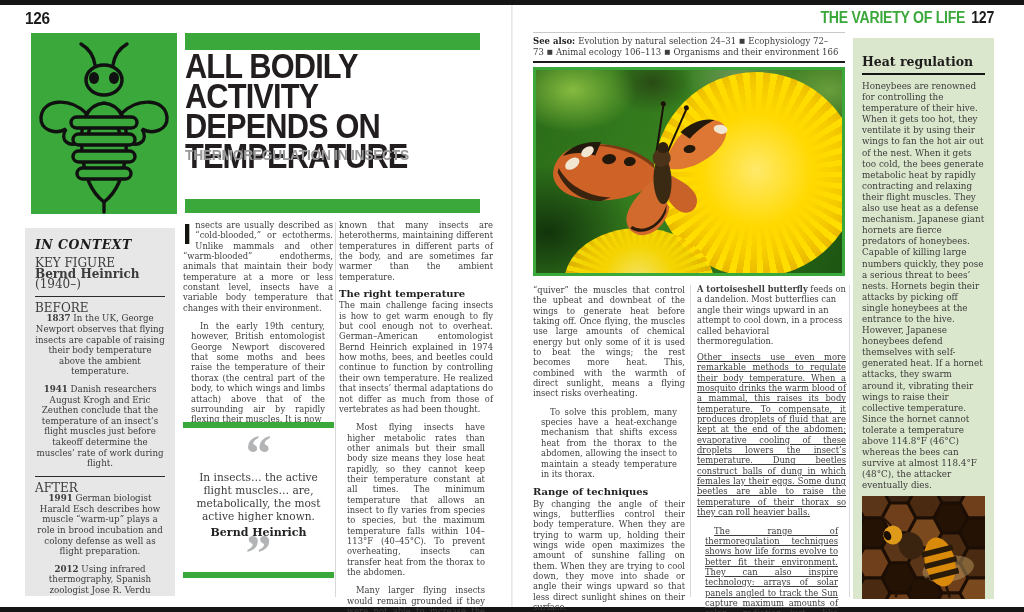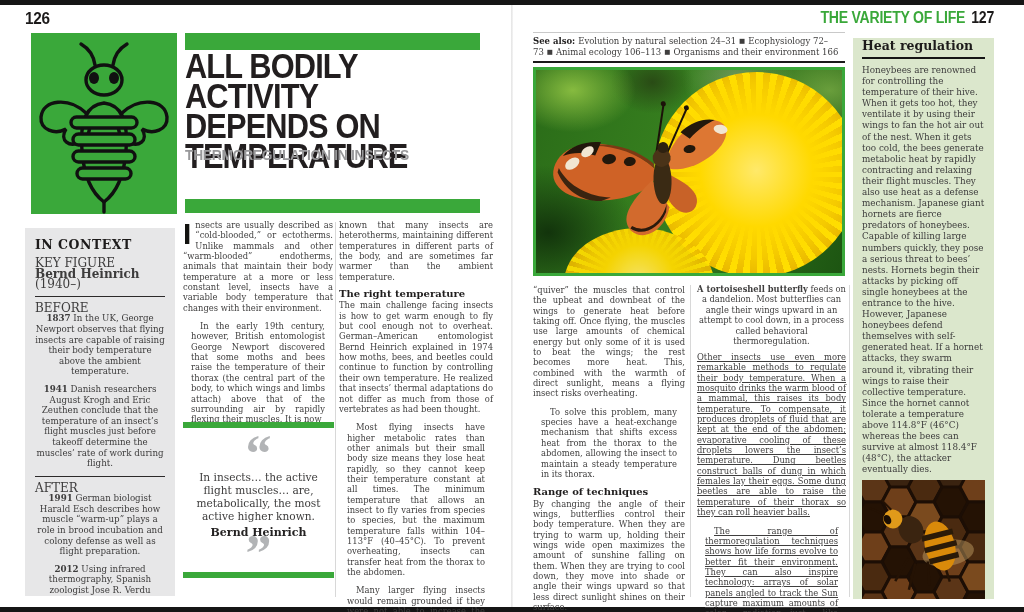--- a/index.html
+++ b/index.html
@@ -12,21 +12,21 @@
   
   .pagenum-left{left:25px;top:9px;font-size:17px;color:#1c1a1a;transform:scaleX(.9);transform-origin:0 0;}
   .bee-box{left:31px;top:33px;width:146px;height:181px;}
   .title-bar-top{left:185px;top:33px;width:295px;height:17px;}
   .title-bar-bottom{left:185px;top:199px;width:295px;height:14px;}
   .main-title{left:185px;top:51px;width:340px;font-size:35px;line-height:30px;color:#221e1f;
               transform:scaleX(.88);transform-origin:0 0;letter-spacing:-1px;}
   .subtitle{left:185px;top:146px;width:330px;font-size:15px;color:#98989a;transform:scaleX(.92);transform-origin:0 0;}
   .context-box{left:25px;top:228px;width:150px;height:368px;background:#e7e7e8;box-sizing:border-box;
                padding:9px 10px;overflow:hidden;}
-  .context-box h3{margin:0 0 6px 0;font-size:12.5px;letter-spacing:.5px;color:#1d1b1b;}
+  .context-box h3{margin:0 0 6px 0;font-size:12.5px;letter-spacing:.5px;color:#1d1b1b;font-style:italic;}
   .ctx-small{font-size:12px;line-height:10.6px;}
   .ctx-rule{border:none;border-top:1px solid #2c2a2a;margin:6px 0;}
   .ctx-p{margin:0 0 7px 0;font-size:8.7px;line-height:10.6px;text-align:center;}
   .body-col{font-size:8.4px;line-height:10.35px;text-align:justify;color:#3f3e3e;}
   .col1{left:183px;top:220px;width:150px;}
   .col2{left:339px;top:220px;width:154px;}
   .vrule{width:1px;background:#d8d8d8;}
   .vr-left{left:335px;top:222px;height:375px;}
   .dropcap{float:left;font-family:"Liberation Sans",sans-serif;font-weight:bold;font-size:30px;
            line-height:25px;color:#131310;margin:1px 4px 0 0;}
@@ -65,27 +65,27 @@
        radial-gradient(120px 90px at 4% 80%, rgba(15,45,10,.9), rgba(0,0,0,0) 75%),
        linear-gradient(110deg,#2a6b18,#37801f 45%,#1d5512);}
   .dandelion{position:absolute;border-radius:50%;
      background:
        radial-gradient(circle at 50% 48%, #ffe96a 0%, #ffd900 38%, rgba(255,217,0,.55) 58%, rgba(255,217,0,0) 72%),
        repeating-conic-gradient(#ffdf00 0deg 4deg, #e9b800 4deg 8deg);}
   .dand-main{left:118px;top:2px;width:205px;height:205px;}
   .dand-small{left:28px;top:158px;width:150px;height:110px;opacity:.95;}
   .butterfly-svg{position:absolute;left:2px;top:22px;}
   .cap{font-size:8.3px;line-height:10.4px;text-align:left;color:#3f3e3e;}
-  .caption-photo{left:697px;top:284px;width:149px;text-align:center;}
+  .caption-photo{left:697px;top:284px;width:149px;}
   .col3{left:533px;top:285px;width:152px;}
   .col4{left:697px;top:352px;width:149px;text-decoration:underline;}
   .vr-r1{left:690px;top:285px;height:312px;}
   .vr-r2{left:849px;top:285px;height:312px;}
   .sidebar{left:853px;top:38px;width:141px;height:561px;background:#dbe7cc;box-sizing:border-box;
-           padding:0 9px;overflow:hidden;}
+           padding:16px 9px;overflow:hidden;}
   .sidebar h3{margin:0;padding-bottom:4px;border-bottom:2px solid #151515;font-size:12.5px;color:#1d1b1b;}
   .sidebar-body{margin-top:6px;font-size:8.8px;line-height:11.1px;text-align:left;}
   .hornet-img{margin-top:5px;width:123px;height:128px;}
   .top-bar{left:0;top:0;width:1024px;height:5px;}
   .bottom-bar{left:0;top:607px;width:1024px;height:5px;}
 </style>
 </head>
 <body>
 
 <div class="spread">

